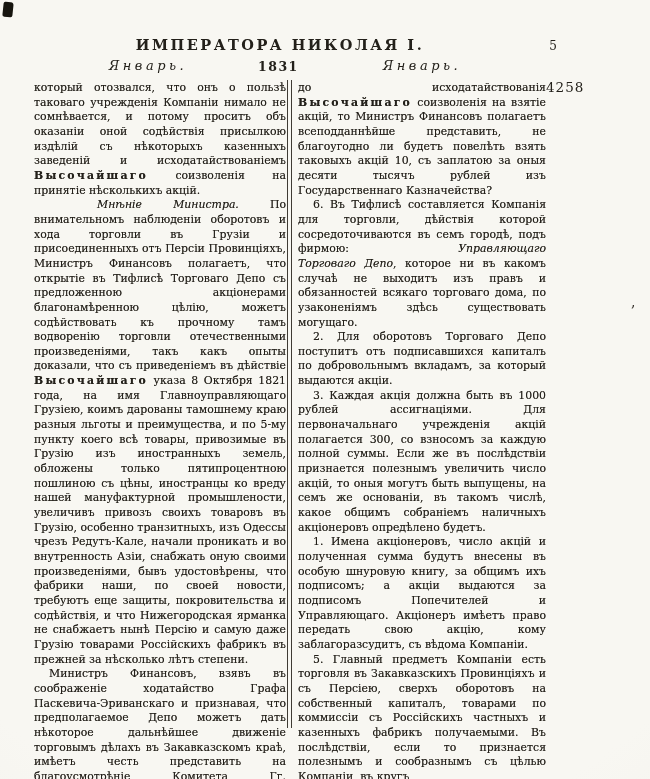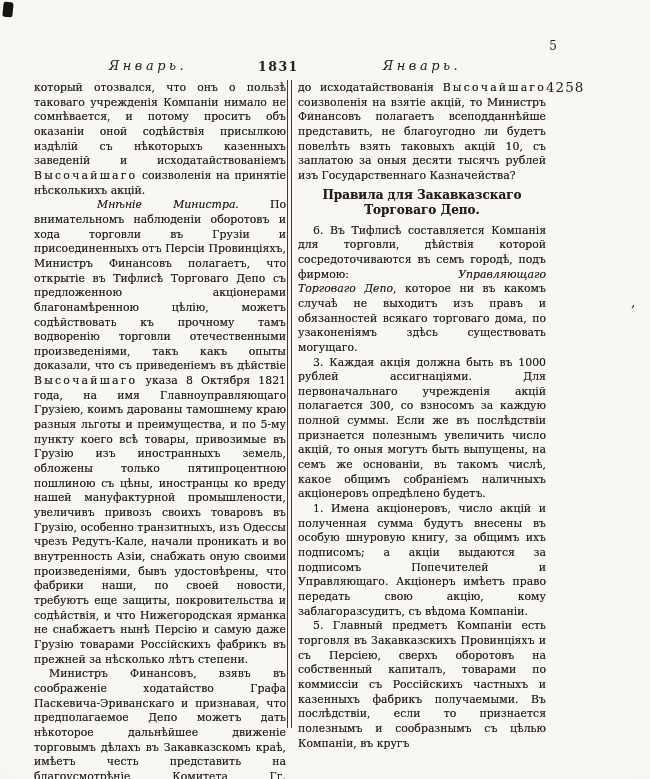--- a/index.html
+++ b/index.html
@@ -50,52 +50,53 @@
     position:absolute;top:81px;
     text-align:justify;
     font-size:10.9px;line-height:14.65px;
     text-shadow:0 0 0.35px rgba(32,28,22,.55);
   }
   .col-l{left:34px;width:252px;}
   .col-r{left:298px;width:248px;}
   .col p{margin:0;text-indent:15px;}
   .col p.noindent{text-indent:0;}
   .it{font-style:italic;margin-left:48px;}
-  .sp{letter-spacing:2.2px;}
+  .sp{letter-spacing:2.2px;font-weight:bold;}
   .heading{
     margin:4px 12px 5px;text-indent:0 !important;
     text-align:center;font-weight:bold;font-size:12px;line-height:15.5px;
   }
 </style>
 </head>
 <body>
 
 <div class="page">
 
   <div class="smudge"></div>
   <div class="ink-mark">,</div>
 
+  <div class="title">ИМПЕРАТОРА НИКОЛАЯ I.</div>
   <div class="pagenum">5</div>
 
   <div class="month month-l">Январь.</div>
   <div class="year">1831</div>
   <div class="month month-r">Январь.</div>
 
   <div class="actnum">4258</div>
 
   <div class="divider"></div>
 
   <div class="col col-l">
     <p class="noindent"><span>который отозвался, что онъ о пользѣ таковаго учрежденія Компаніи нимало не сомнѣвается, и потому проситъ объ оказаніи оной содѣйствія присылкою издѣлій съ нѣкоторыхъ казенныхъ заведеній и исходатайствованіемъ </span><span class="sp">Высочайшаго</span><span> соизволенія на принятіе нѣсколькихъ акцій.</span></p>
     <p><span class="it">Мнѣніе Министра.</span><span> По внимательномъ наблюденіи оборотовъ и хода торговли въ Грузіи и присоединенныхъ отъ Персіи Провинціяхъ, Министръ Финансовъ полагаетъ, что открытіе въ Тифлисѣ Торговаго Депо съ предложенною акціонерами благонамѣренною цѣлію, можетъ содѣйствовать къ прочному тамъ водворенію торговли отечественными произведеніями, такъ какъ опыты доказали, что съ приведеніемъ въ дѣйствіе </span><span class="sp">Высочайшаго</span><span> указа 8 Октября 1821 года, на имя Главноуправляющаго Грузіею, коимъ дарованы тамошнему краю разныя льготы и преимущества, и по 5-му пункту коего всѣ товары, привозимые въ Грузію изъ иностранныхъ земель, обложены только пятипроцентною пошлиною съ цѣны, иностранцы ко вреду нашей мануфактурной промышлености, увеличивъ привозъ своихъ товаровъ въ Грузію, особенно транзитныхъ, изъ Одессы чрезъ Редутъ-Кале, начали проникать и во внутренность Азіи, снабжать оную своими произведеніями, бывъ удостовѣрены, что фабрики наши, по своей новости, требуютъ еще защиты, покровительства и содѣйствія, и что Нижегородская ярманка не снабжаетъ нынѣ Персію и самую даже Грузію товарами Россійскихъ фабрикъ въ прежней за нѣсколько лѣтъ степени.</span></p>
     <p><span>Министръ Финансовъ, взявъ въ соображеніе ходатайство Графа Паскевича-Эриванскаго и признавая, что предполагаемое Депо можетъ дать нѣкоторое дальнѣйшее движеніе торговымъ дѣлахъ въ Закавказскомъ краѣ, имѣетъ честь представить на благоусмотрѣніе Комитета Гг. Министровъ, составленныя на мѣстѣ правила для Закавказскаго Торговаго Депо; что же касается</span></p>
   </div>
 
   <div class="col col-r">
     <p class="noindent"><span>до исходатайствованія </span><span class="sp">Высочайшаго</span><span> соизволенія на взятіе акцій, то Министръ Финансовъ полагаетъ всеподданнѣйше представить, не благоугодно ли будетъ повелѣть взять таковыхъ акцій 10, съ заплатою за оныя десяти тысячъ рублей изъ Государственнаго Казначейства?</span></p>
-    <h3 class="heading">Правила для Закавказскаго Торговаго Депо.</h3>
     <p><span>6. Въ Тифлисѣ составляется Компанія для торговли, дѣйствія которой сосредоточиваются въ семъ городѣ, подъ фирмою: </span><span class="it">Управляющаго Торговаго Депо</span><span>, которое ни въ какомъ случаѣ не выходитъ изъ правъ и обязанностей всякаго торговаго дома, по узаконеніямъ здѣсь существовать могущаго.</span></p>
+    <p><span>2. Для оборотовъ Торговаго Депо поступитъ отъ подписавшихся капиталъ по добровольнымъ вкладамъ, за который выдаются акціи.</span></p>
     <p><span>3. Каждая акція должна быть въ 1000 рублей ассигнаціями. Для первоначальнаго учрежденія акцій полагается 300, со взносомъ за каждую полной суммы. Если же въ послѣдствіи признается полезнымъ увеличить число акцій, то оныя могутъ быть выпущены, на семъ же основаніи, въ такомъ числѣ, какое общимъ собраніемъ наличныхъ акціонеровъ опредѣлено будетъ.</span></p>
     <p><span>1. Имена акціонеровъ, число акцій и полученная сумма будутъ внесены въ особую шнуровую книгу, за общимъ ихъ подписомъ; а акціи выдаются за подписомъ Попечителей и Управляющаго. Акціонеръ имѣетъ право передать свою акцію, кому заблагоразсудитъ, съ вѣдома Компаніи.</span></p>
     <p><span>5. Главный предметъ Компаніи есть торговля въ Закавказскихъ Провинціяхъ и съ Персіею, сверхъ оборотовъ на собственный капиталъ, товарами по коммиссіи съ Россійскихъ частныхъ и казенныхъ фабрикъ получаемыми. Въ послѣдствіи, если то признается полезнымъ и сообразнымъ съ цѣлью Компаніи, въ кругъ</span></p>
   </div>
 
 </div>
 
 </body></html>

